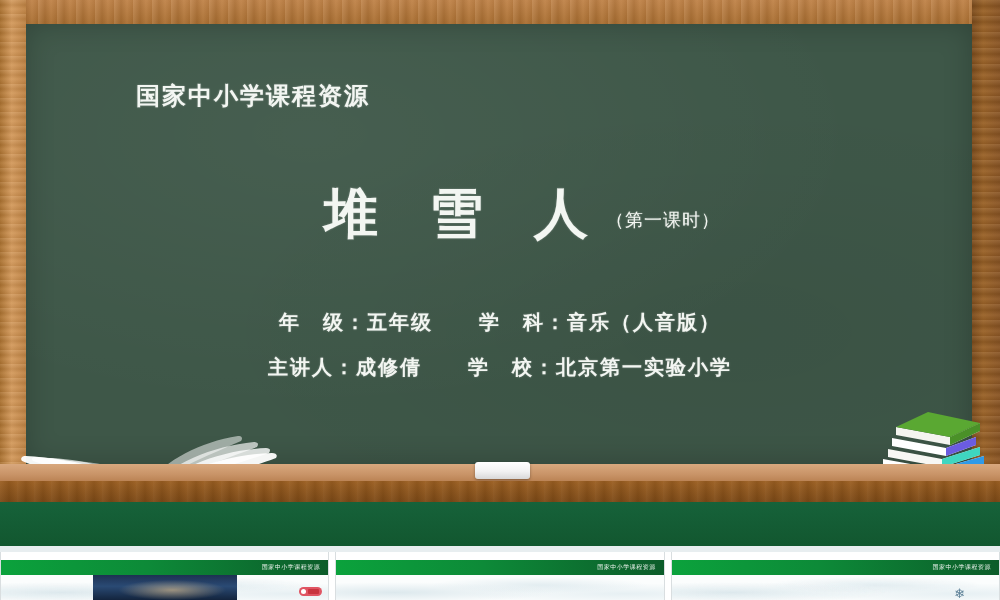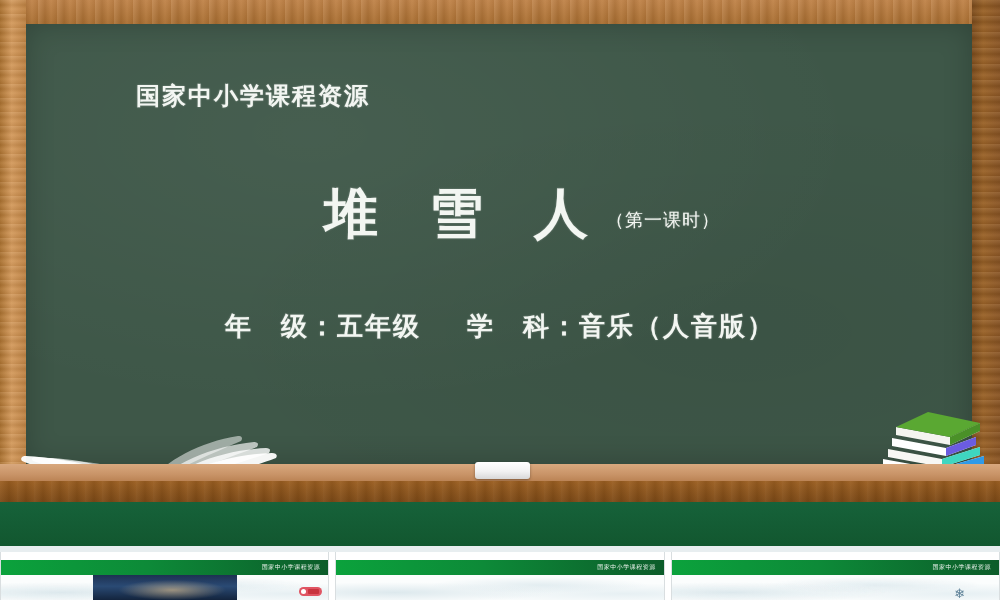--- a/index.html
+++ b/index.html
@@ -101,21 +101,21 @@
     text-align:center; white-space:nowrap;
   }
   .main-title .big {
     font-size:54px; font-weight:700; letter-spacing:18px;margin-left:44px;
   }
   .main-title .sub {
     font-size:18px; font-weight:500; letter-spacing:1px; vertical-align:6px;
   }
   .meta-line {
     position:absolute; left:0; width:1000px; text-align:center;
-    font-size:26px; font-weight:600; letter-spacing:2px; white-space:nowrap;
+    font-size:20px; font-weight:600; letter-spacing:2px; white-space:nowrap;
   }
   .meta-line.l1 { top:309px; }
   .meta-line.l2 { top:354px; }
   .gap { display:inline-block; width:46px; }
 
   
   .open-book { position:absolute; left:8px; top:412px; width:278px; height:92px; }
   .open-book svg { display:block; }
 
   
@@ -182,20 +182,23 @@
     <div class="brand-top chalk">国家中小学课程资源</div>
 
     <div class="main-title chalk">
       <span class="big">堆 雪 人</span><span class="sub">（第一课时）</span>
     </div>
 
     <div class="meta-line l1 chalk">
       <span>年　级：</span><span>五年级</span><span class="gap"></span><span>学　科：</span><span>音乐（人音版）</span>
     </div>
 
+    <div class="meta-line l2 chalk">
+      <span>主讲人：</span><span>成修倩</span><span class="gap"></span><span>学　校：</span><span>北京第一实验小学</span>
+    </div>
 
     <div class="open-book">
       <svg width="278" height="92" viewBox="0 0 278 92">
         <g fill="#ffffff">
           <path d="M139 88 C110 62 64 46 18 44 C14 44 12 46 14 49 C46 62 100 72 137 91 Z" opacity="0.95"></path>
           <path d="M139 88 C168 60 216 42 264 41 C268 41 270 43 268 46 C232 60 178 70 141 91 Z" opacity="0.95"></path>
           <path d="M139 84 C112 60 70 47 28 45 C24 45 23 47 25 49 C56 60 104 70 137 87 Z" opacity="0.8"></path>
           <path d="M139 84 C166 56 212 38 258 36 C262 36 263 38 261 41 C226 53 176 66 141 87 Z" opacity="0.8"></path>
           <path d="M139 78 C116 58 80 48 44 46 C40 46 39 48 41 50 C68 59 110 68 138 82 Z" opacity="0.65"></path>
           <path d="M139 78 C162 52 204 34 246 30 C250 30 251 32 249 35 C218 47 174 60 141 82 Z" opacity="0.65"></path>

